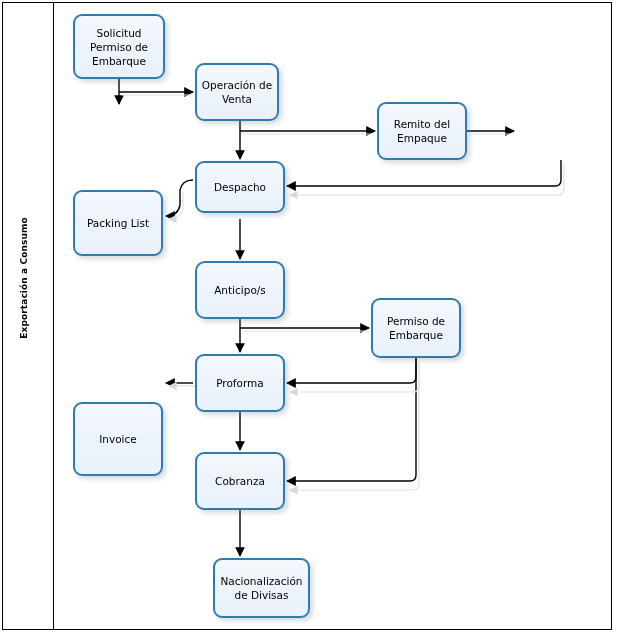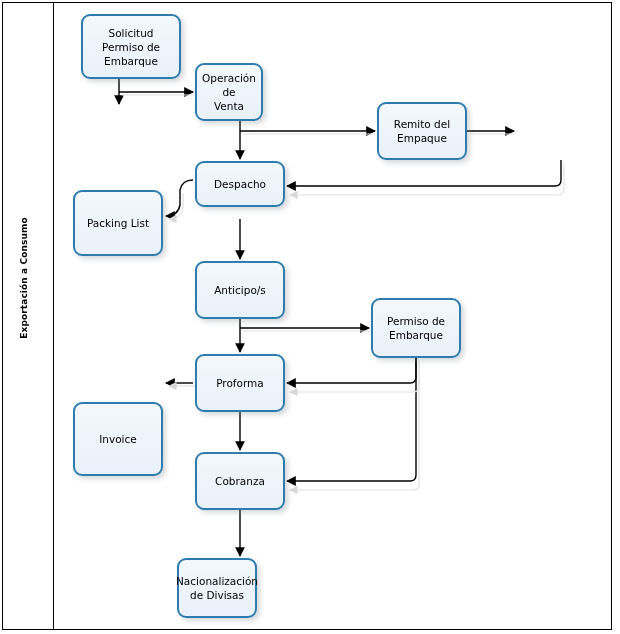--- a/index.html
+++ b/index.html
@@ -142,65 +142,65 @@
       <path d="M 470 134 L 514 134"></path>
       <path d="M 564 163 L 564 189 Q 564 195 558 195 L 290 195" marker-end="url(#arrowGhost)"></path>
       <path d="M 183 193 L 183 208 Q 181 219 169 219" marker-end="url(#arrowGhost)"></path>
       <path d="M 243 331 L 369 331"></path>
       <path d="M 196 386 L 169 386" marker-end="url(#arrowGhost)"></path>
       <path d="M 419 361 L 419 386 Q 419 392 413 392 L 290 392" marker-end="url(#arrowGhost)"></path>
       <path d="M 419 361 L 419 484 Q 419 490 413 490 L 290 490" marker-end="url(#arrowGhost)"></path>
     </g>
   </svg>
 
-  <div class="node" style="left:81px; top:14px; width:100px; height:65px;">
+  <div class="node" style="left:73px; top:14px; width:92px; height:65px;">
     <span>Solicitud
 Permiso de
 Embarque</span>
   </div>
 
-  <div class="node" style="left:195px; top:63px; width:68px; height:58px;">
+  <div class="node" style="left:195px; top:63px; width:84px; height:58px;">
     <span>Operación de
 Venta</span>
   </div>
 
 
   <div class="node" style="left:377px; top:102px; width:90px; height:58px;">
     <span>Remito del
 Empaque</span>
   </div>
 
 
-  <div class="node" style="left:195px; top:161px; width:90px; height:46px;">
+  <div class="node" style="left:195px; top:161px; width:90px; height:52px;">
     <span>Despacho</span>
   </div>
 
   <div class="node" style="left:73px; top:190px; width:90px; height:66px;">
     <span>Packing List</span>
   </div>
 
-  <div class="node" style="left:195px; top:261px; width:90px; height:58px;">
+  <div class="node" style="left:195px; top:261px; width:90px; height:58px;border-radius:10px;">
     <span>Anticipo/s</span>
   </div>
 
   <div class="node" style="left:371px; top:298px; width:90px; height:60px;">
     <span>Permiso de
 Embarque</span>
   </div>
 
   <div class="node" style="left:195px; top:354px; width:90px; height:58px;">
     <span>Proforma</span>
   </div>
 
   <div class="node" style="left:73px; top:354px; width:90px; height:74px;margin-top:48px;">
     <span>Invoice</span>
   </div>
 
   <div class="node" style="left:195px; top:452px; width:90px; height:58px;">
     <span>Cobranza</span>
   </div>
 
-  <div class="node" style="left:177px; top:558px; width:80px; height:60px;">
+  <div class="node" style="left:213px; top:558px; width:97px; height:60px;">
     <span>Nacionalización
 de Divisas</span>
   </div>
 
 </div>
 
 </body></html>

